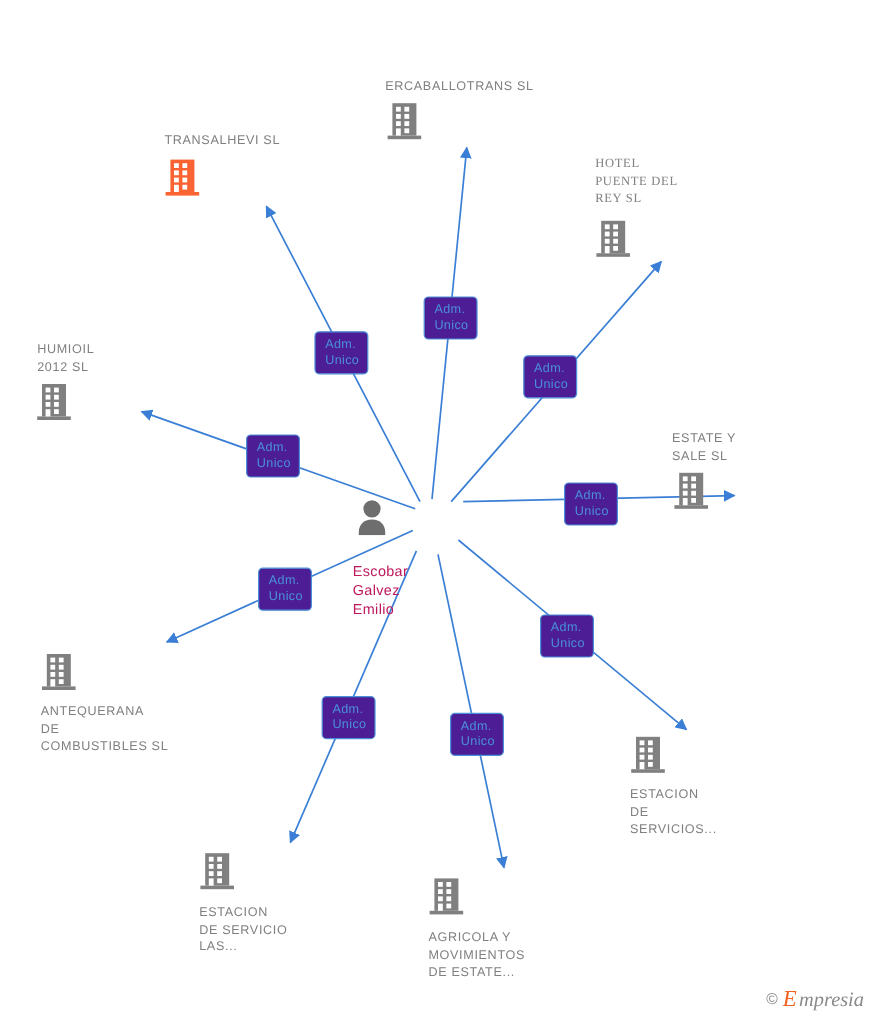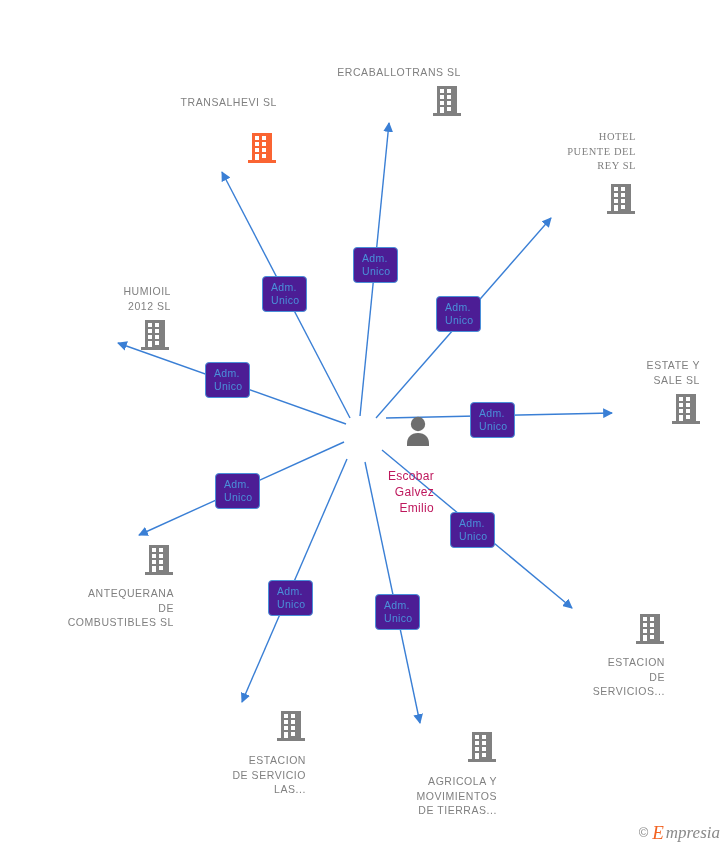--- a/index.html
+++ b/index.html
@@ -19,21 +19,21 @@
   }
   #edges {
     position: absolute;
     left: 0;
     top: 0;
     width: 728px;
     height: 850px;
   }
   .node {
     position: absolute;
-    text-align: right;
+    text-align: left;
     width: 140px;
     margin-left: -70px;
   }
   .node-label {
     font-size: 10.5px;
     color: #808080;
     letter-spacing: 0.55px;
     line-height: 14.5px;
     white-space: pre-line;
   }
@@ -121,21 +121,21 @@
             <rect x="8" y="4" width="4" height="4" fill="#ffffff"></rect>
             <rect x="15" y="4" width="4" height="4" fill="#ffffff"></rect>
             <rect x="8" y="10" width="4" height="4" fill="#ffffff"></rect>
             <rect x="15" y="10" width="4" height="4" fill="#ffffff"></rect>
             <rect x="8" y="16" width="4" height="4" fill="#ffffff"></rect>
             <rect x="15" y="16" width="4" height="4" fill="#ffffff"></rect>
             <rect x="8" y="22" width="4" height="6" fill="#ffffff"></rect>
             <rect x="15" y="22" width="4" height="4" fill="#ffffff"></rect>
           </svg></span>
       </div>
-      <div class="node node-label" style="left: 207px; top: 95px;">TRANSALHEVI SL</div>
+      <div class="node node-label" style="left: 207px; top: 110px;">TRANSALHEVI SL</div>
       <div class="node" style="left: 392px; top: 85px;">
         <span class="icon-wrap"><svg width="30" height="32" viewBox="0 0 30 32" xmlns="http://www.w3.org/2000/svg">
             <rect x="5" y="1" width="20" height="27" fill="#808080"></rect>
             <rect x="1" y="28" width="28" height="3" fill="#808080"></rect>
             <rect x="8" y="4" width="4" height="4" fill="#ffffff"></rect>
             <rect x="15" y="4" width="4" height="4" fill="#ffffff"></rect>
             <rect x="8" y="10" width="4" height="4" fill="#ffffff"></rect>
             <rect x="15" y="10" width="4" height="4" fill="#ffffff"></rect>
             <rect x="8" y="16" width="4" height="4" fill="#ffffff"></rect>
             <rect x="15" y="16" width="4" height="4" fill="#ffffff"></rect>
@@ -236,21 +236,21 @@
             <rect x="8" y="10" width="4" height="4" fill="#ffffff"></rect>
             <rect x="15" y="10" width="4" height="4" fill="#ffffff"></rect>
             <rect x="8" y="16" width="4" height="4" fill="#ffffff"></rect>
             <rect x="15" y="16" width="4" height="4" fill="#ffffff"></rect>
             <rect x="8" y="22" width="4" height="6" fill="#ffffff"></rect>
             <rect x="15" y="22" width="4" height="4" fill="#ffffff"></rect>
           </svg></span>
       </div>
       <div class="node node-label" style="left: 427px; top: 774px;">AGRICOLA Y
 MOVIMIENTOS
-DE TIERRAS...</div>
+DE ESTATE...</div>
       <div class="node" style="left: 595px; top: 613px;">
         <span class="icon-wrap"><svg width="30" height="32" viewBox="0 0 30 32" xmlns="http://www.w3.org/2000/svg">
             <rect x="5" y="1" width="20" height="27" fill="#808080"></rect>
             <rect x="1" y="28" width="28" height="3" fill="#808080"></rect>
             <rect x="8" y="4" width="4" height="4" fill="#ffffff"></rect>
             <rect x="15" y="4" width="4" height="4" fill="#ffffff"></rect>
             <rect x="8" y="10" width="4" height="4" fill="#ffffff"></rect>
             <rect x="15" y="10" width="4" height="4" fill="#ffffff"></rect>
             <rect x="8" y="16" width="4" height="4" fill="#ffffff"></rect>
             <rect x="15" y="16" width="4" height="4" fill="#ffffff"></rect>

